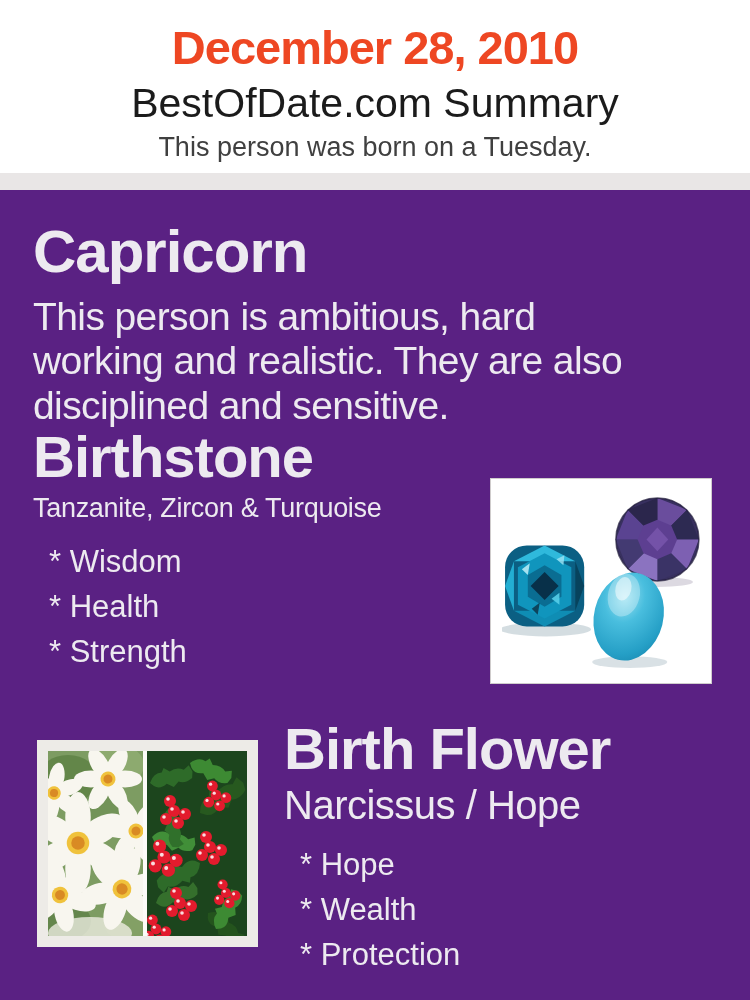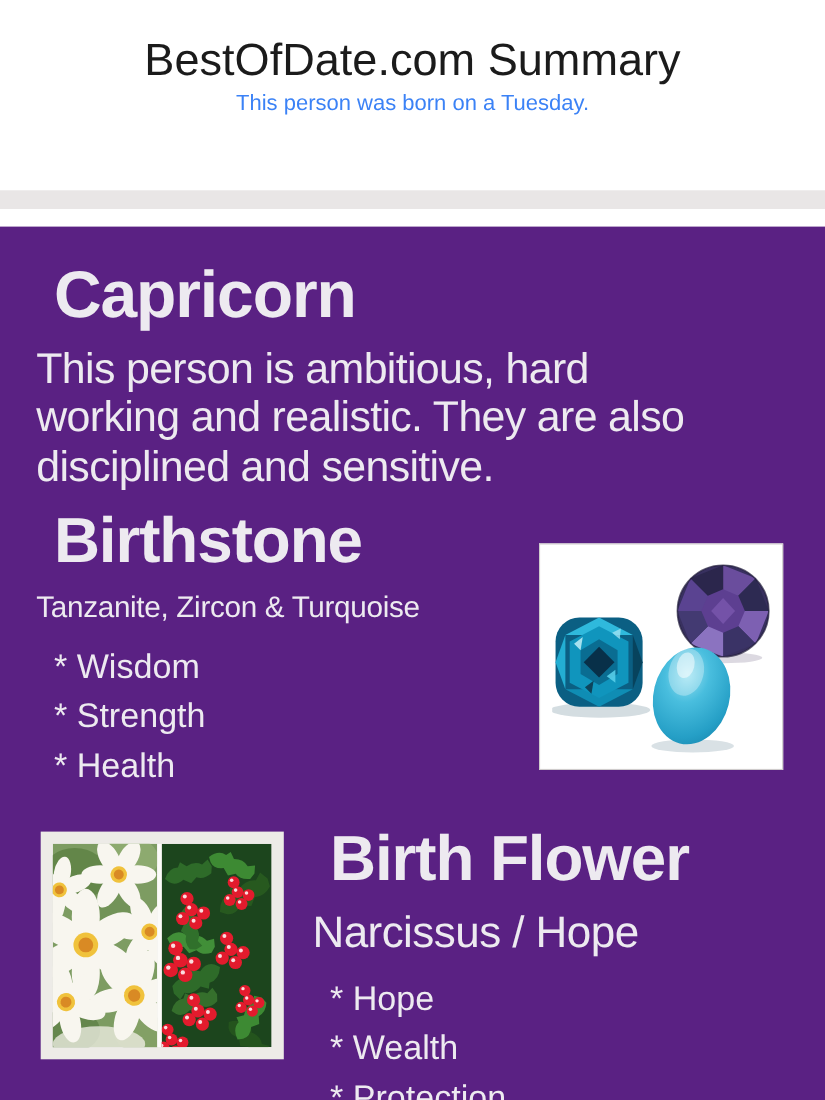--- a/index.html
+++ b/index.html
@@ -8,29 +8,29 @@
     background:#ffffff;
     font-family:"Liberation Sans","DejaVu Sans",sans-serif;
   }
   
   .header { height:173px; box-sizing:border-box; padding-top:23px; text-align:center; }
   .date-title {
     margin:0; color:#ee4723; font-size:47px; font-weight:700;
     letter-spacing:-1px; line-height:1.05;
   }
   .site-summary { margin:10px 0 0; color:#1b1b1b; font-size:41px; line-height:1.05; }
-  .weekday-note { margin:8px 0 0; color:#3b82f6; font-size:20px; line-height:1.05; }
+  .weekday-note { margin:8px 0 0; color:#404040; font-size:27px; line-height:1.05; }
   .divider-strip { height:17px; background:#e9e6e6; }
 
   
   .purple-section {
     position:relative; height:810px; box-sizing:border-box;
     background:#5a2183; color:#edeaf0; padding:0 33px;
   }
-  .purple-section h2 { margin:16px; font-weight:700; letter-spacing:-1px; line-height:1.0; }
+  .purple-section h2 { margin:0; font-weight:700; letter-spacing:-1px; line-height:1.0; }
   .zodiac-name { font-size:60px; padding-top:32px; }
   .zodiac-desc {
     margin:13px 0 0; font-size:39px; line-height:1.14;
     max-width:612px; letter-spacing:-0.6px;
   }
   .bs-heading { font-size:58px; margin-top:46px; }
   .bs-stones  { margin:7px 0 0; font-size:27px; letter-spacing:-0.3px; }
   .trait-list { list-style:none; margin:22px 16px 0; padding:0; font-size:31px; }
   .trait-list li { margin-bottom:14px; line-height:1.0; }
 
@@ -46,37 +46,38 @@
   .bf-heading { font-size:58px; }
   .bf-flowers { margin:5px 0 0; font-size:40px; letter-spacing:-0.5px; }
   .bf-block .trait-list { margin-top:21px; }
 </style>
 </head>
 <body>
 
 <div id="card">
 
   <div class="header">
+    <h1 class="date-title">December 28, 2010</h1>
     <p class="site-summary">BestOfDate.com Summary</p>
     <p class="weekday-note">This person was born on a Tuesday.</p>
   </div>
 
   <div class="divider-strip"></div>
 
   <div class="purple-section">
 
     <h2 class="zodiac-name">Capricorn</h2>
     <p class="zodiac-desc">This person is ambitious, hard working and realistic. They are also disciplined and sensitive.</p>
 
     <h2 class="bs-heading">Birthstone</h2>
     <p class="bs-stones">Tanzanite, Zircon &amp; Turquoise</p>
     <ul class="trait-list">
       <li>* Wisdom</li>
+      <li>* Health</li>
       <li>* Strength</li>
-      <li>* Health</li>
     </ul>
 
     <div class="photo-box gem-box">
       <svg width="198" height="182" viewBox="0 0 200 184" xmlns="http://www.w3.org/2000/svg">
         <defs>
           <radialGradient id="gtq" cx="0.38" cy="0.30" r="0.9">
             <stop offset="0" stop-color="#9ae2f2"></stop>
             <stop offset="0.32" stop-color="#49bede"></stop>
             <stop offset="0.72" stop-color="#259fc6"></stop>
             <stop offset="1" stop-color="#157fa7"></stop>

